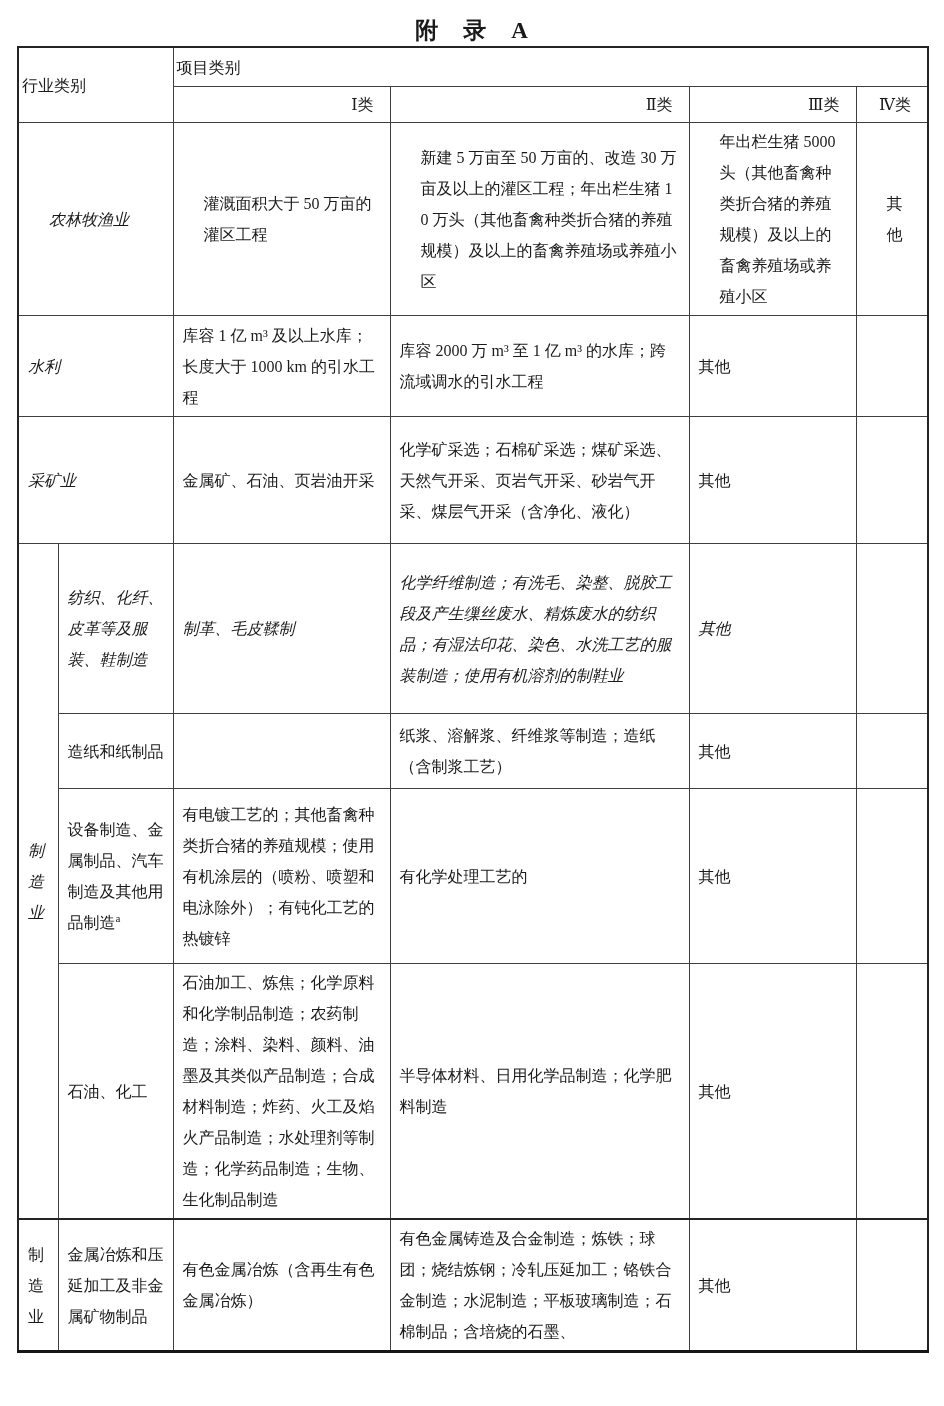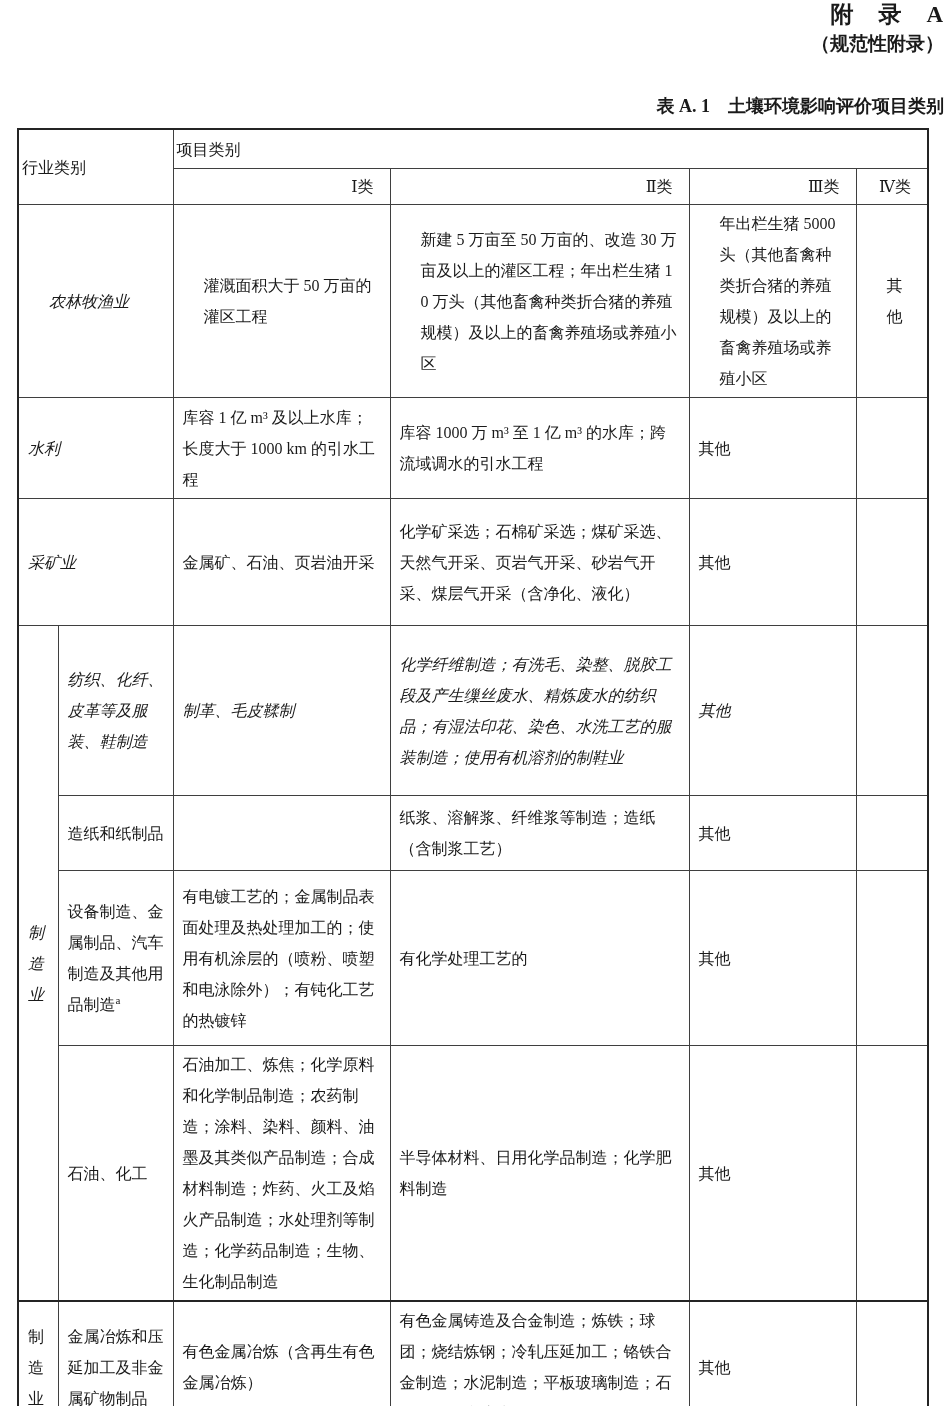--- a/index.html
+++ b/index.html
@@ -3,21 +3,21 @@
 <meta charset="utf-8">
 <style>
   html,body{margin:0;padding:0;}
   body{
     width:944px;height:1406px;
     background:#ffffff;
     color:#1a1a1a;
     font-family:"Liberation Serif","DejaVu Serif",serif;
     overflow:hidden;
   }
-  .titles{ text-align:right; }
+  .titles{ text-align:center; padding-top:16px; }
   .t-appendix{ font-size:23px; font-weight:bold; letter-spacing:1px; line-height:30px; }
   .t-note{ font-size:19px; font-weight:bold; line-height:27px; }
   .t-doc{ font-size:20px; font-weight:bold; line-height:29px; }
   .t-caption{ font-size:18px; font-weight:bold; line-height:26px; margin-top:36px; margin-bottom:9px; }
 
   table.cat{
     margin-left:17px;
     width:910px;
     border-collapse:collapse;
     table-layout:fixed;
@@ -63,22 +63,20 @@
   td.ind{ padding-left:13px;font-style:italic; }
   td.sub{ padding:3px 6px 3px 12px; }
   td.tc{ text-align:center; }
   sup.note-a{ font-size:11px; line-height:0; }
 </style>
 </head>
 <body>
 
 <div class="titles">
   <div class="t-appendix">附　录　A</div>
-  <div class="t-note">（规范性附录）</div>
-  <div class="t-caption">表 A. 1　土壤环境影响评价项目类别</div>
 </div>
 
 <table class="cat">
   <colgroup>
     <col class="c-grp">
       <col class="c-sub">
       <col class="c-1">
       <col class="c-2">
       <col class="c-3">
       <col class="c-4">
@@ -100,21 +98,21 @@
     <td colspan="2" class="ind">农林牧渔业</td>
     <td>灌溉面积大于 50 万亩的灌区工程</td>
     <td>新建 5 万亩至 50 万亩的、改造 30 万亩及以上的灌区工程；年出栏生猪 10 万头（其他畜禽种类折合猪的养殖规模）及以上的畜禽养殖场或养殖小区</td>
     <td>年出栏生猪 5000 头（其他畜禽种类折合猪的养殖规模）及以上的畜禽养殖场或养殖小区</td>
     <td class="tc">其他</td>
   </tr>
 
   <tr class="r1">
     <td colspan="2" class="ind">水利</td>
     <td>库容 1 亿 m³ 及以上水库；长度大于 1000 km 的引水工程</td>
-    <td>库容 1000 万 m³ 至 1 亿 m³ 的水库；跨流域调水的引水工程</td>
+    <td>库容 2000 万 m³ 至 1 亿 m³ 的水库；跨流域调水的引水工程</td>
     <td class="tc">其他</td>
     <td class="tc"></td>
   </tr>
 
   <tr class="r2">
     <td colspan="2" class="ind">采矿业</td>
     <td class="tc">金属矿、石油、页岩油开采</td>
     <td>化学矿采选；石棉矿采选；煤矿采选、天然气开采、页岩气开采、砂岩气开采、煤层气开采（含净化、液化）</td>
     <td class="tc">其他</td>
     <td class="tc"></td>
@@ -132,21 +130,21 @@
   <tr class="r4">
     <td class="sub">造纸和纸制品</td>
     <td></td>
     <td>纸浆、溶解浆、纤维浆等制造；造纸（含制浆工艺）</td>
     <td class="tc">其他</td>
     <td class="tc"></td>
   </tr>
 
   <tr class="r5">
     <td class="sub"><span>设备制造、金属制品、汽车制造及其他用品制造</span><sup class="note-a">a</sup></td>
-    <td>有电镀工艺的；金属制品表面处理及热处理加工的；使用有机涂层的（喷粉、喷塑和电泳除外）；有钝化工艺的热镀锌</td>
+    <td>有电镀工艺的；其他畜禽种类折合猪的养殖规模；使用有机涂层的（喷粉、喷塑和电泳除外）；有钝化工艺的热镀锌</td>
     <td>有化学处理工艺的</td>
     <td class="tc">其他</td>
     <td class="tc"></td>
   </tr>
 
   <tr class="r6">
     <td class="sub">石油、化工</td>
     <td>石油加工、炼焦；化学原料和化学制品制造；农药制造；涂料、染料、颜料、油墨及其类似产品制造；合成材料制造；炸药、火工及焰火产品制造；水处理剂等制造；化学药品制造；生物、生化制品制造</td>
     <td>半导体材料、日用化学品制造；化学肥料制造</td>
     <td class="tc">其他</td>

